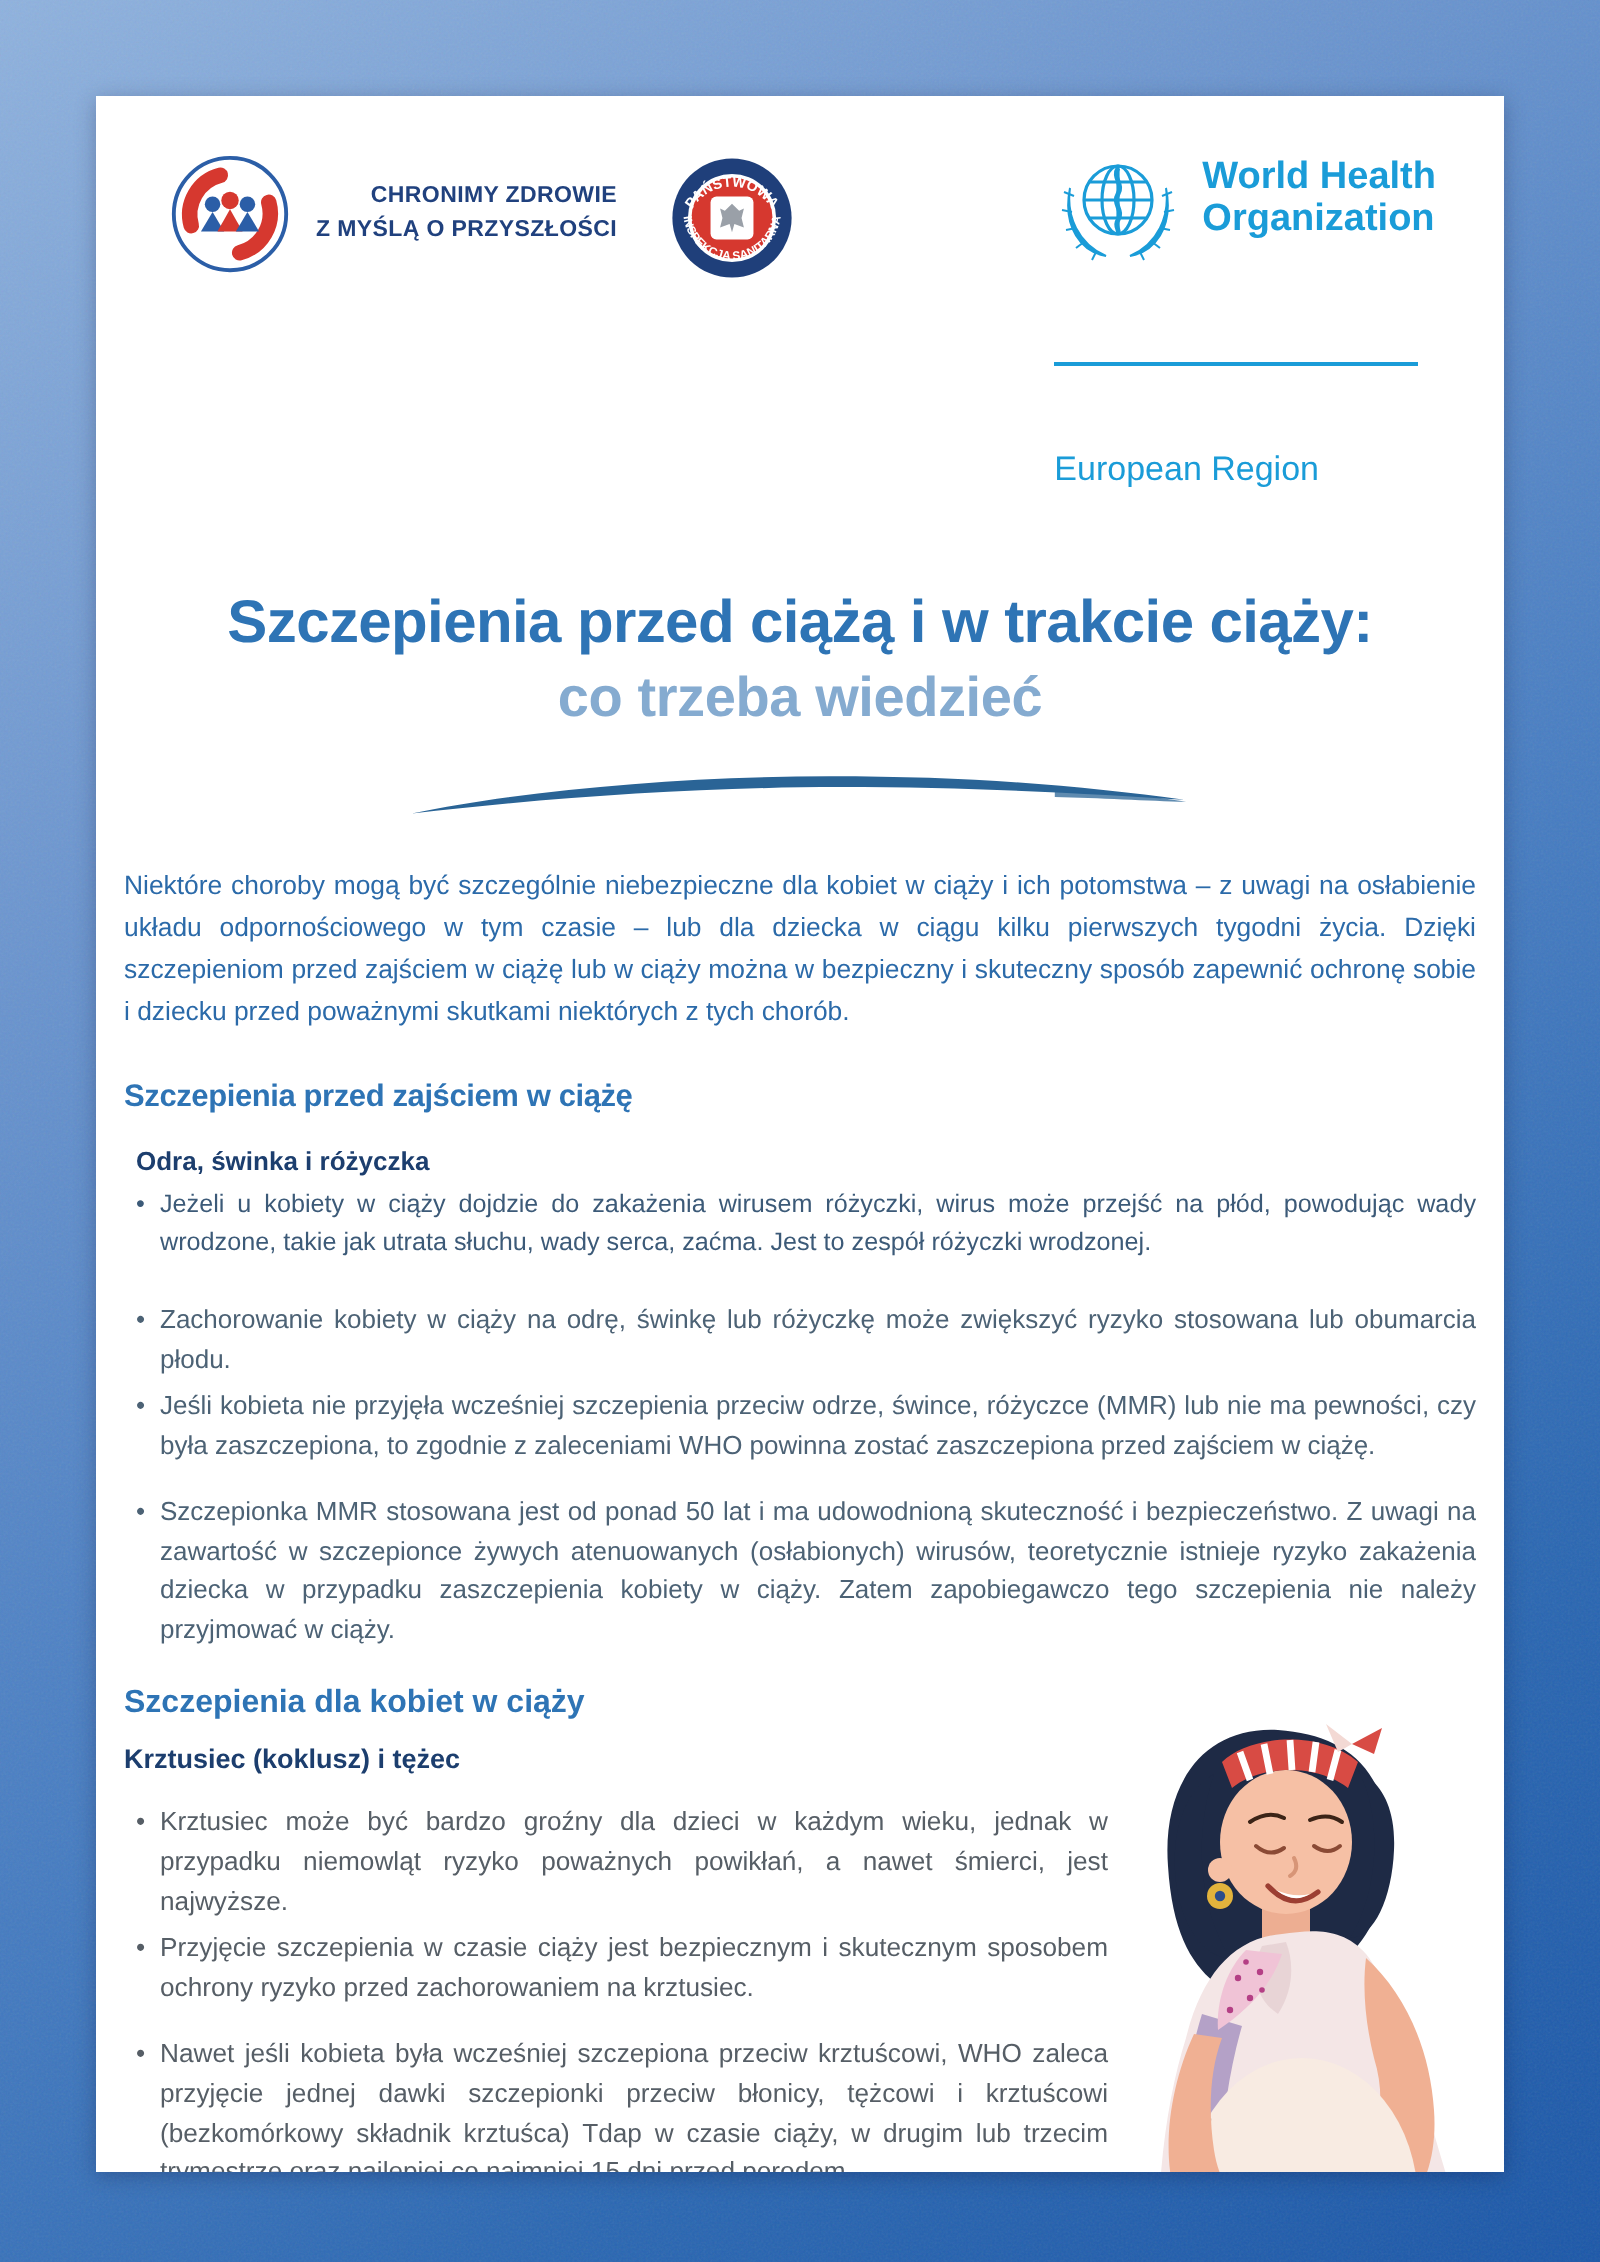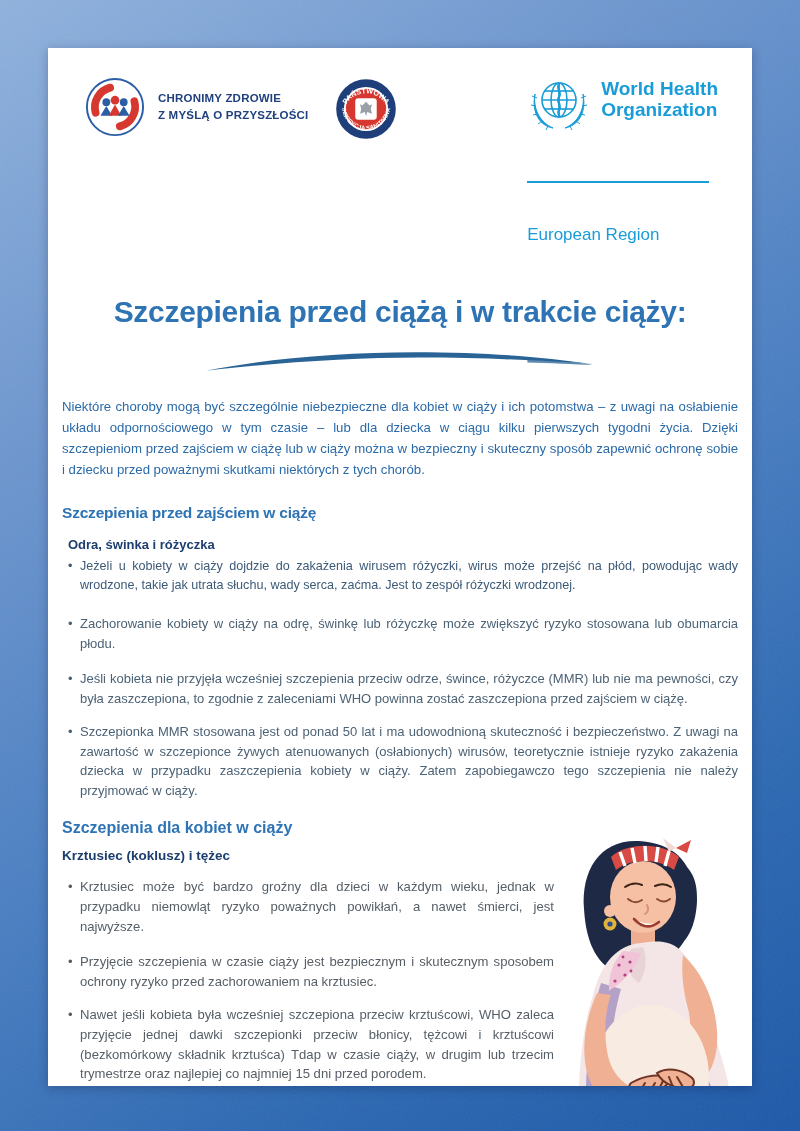--- a/index.html
+++ b/index.html
@@ -5,21 +5,21 @@
   html,body{margin:0;padding:0;}
   body{font-family:"Liberation Sans",sans-serif;background:#3f74ba;}
   #page{position:relative;width:800px;height:1131px;margin:0 auto;overflow:hidden;
         background:linear-gradient(145deg,#8fb2de 0%,#6b95cf 28%,#477dc2 55%,#2a67b2 78%,#1b57a8 100%);}
   #noise{position:absolute;inset:0;width:100%;height:100%;opacity:.10;pointer-events:none;}
   #card{position:absolute;left:48px;top:48px;width:704px;height:1038px;background:#ffffff;
         box-shadow:0 2px 10px rgba(0,0,40,.25);overflow:hidden;}
 
   
   .hdr{display:flex;align-items:flex-start;margin:28px 20px 0 36px;}
-  .logo1{display:flex;align-items:center;}
+  .logo1{display:flex;align-items:center;text-align:right;}
   .logo1 svg{width:62px;height:62px;}
   .logo1-text{margin-left:12px;color:#20417e;font-weight:bold;font-size:11.5px;line-height:1.45;letter-spacing:.2px;}
   .badge{margin-left:26px;margin-top:2px;}
   .badge svg{width:62px;height:62px;}
   .who{margin-left:auto;margin-right:14px;display:flex;flex-direction:column;gap:36px;}
   .who-top{display:flex;align-items:flex-start;}
   .who-top svg{width:64px;height:62px;margin-right:10px;}
   .who-name{color:#1a9cd8;font-weight:bold;font-size:19px;line-height:1.12;margin-top:2px;}
   .who-rule{height:2px;background:#1a9cd8;margin:7px 0 6px 0;width:182px;}
   .who-region{color:#1a9cd8;font-size:17px;}
@@ -33,21 +33,21 @@
   
   .intro{margin:24px 14px 0 14px;color:#2b6aa9;font-size:13.2px;line-height:1.58;text-align:justify;}
 
   
   .sec-head1{margin:24px 0 0 14px;color:#2e74b5;font-size:15.5px;font-weight:600;letter-spacing:-.2px;}
   .subhead{margin:15px 0 0 20px;color:#1c3e6e;font-size:13px;font-weight:bold;}
   .b{position:relative;margin:0 14px 0 20px;padding-left:12px;text-align:justify;}
   .b::before{content:"•";position:absolute;left:0;top:0;}
   .s1-first{color:#3c5a78;font-size:12.6px;line-height:1.5;margin-top:5px;}
   .s1{color:#4c6275;font-size:13px;line-height:1.5;}
-  .mt18{margin-top:19px;} .mt16{margin-top:16px;} .mt14{margin-top:14px;}
+  .mt18{margin-top:19px;} .mt16{margin-top:4px;} .mt14{margin-top:14px;}
 
   .sec-head2{margin:19px 0 0 14px;color:#2e74b5;font-size:16px;font-weight:600;}
   .subhead2{margin:11px 0 0 14px;color:#1c3e6e;font-size:13.5px;font-weight:bold;}
   .s2wrap{position:relative;}
   .s2{color:#565e66;font-size:13.1px;line-height:1.5;width:474px;}
   .s2.b{margin-left:20px;}
 
   .illus{position:absolute;right:6px;top:-52px;width:212px;height:344px;}
   .illus svg{width:100%;height:100%;}
 </style>
@@ -135,20 +135,21 @@
             <div>Organization</div>
           </div>
         </div>
         <div class="who-rule"></div>
         <div class="who-region">European Region</div>
       </div>
     </div>
 
     <div class="title">
       <div class="title-l1">Szczepienia przed ciążą i w trakcie ciąży:</div>
+      <div class="title-l2">co trzeba wiedzieć</div>
     </div>
     <svg class="swoosh" viewBox="0 0 400 26">
       <path d="M2 24 C 60 12 140 5 215 5 C 290 5 345 10 396 17 C 350 14 290 10.5 220 10.5 C 150 10.5 70 16 2 24 Z" fill="#2a6496"></path>
       <path d="M330 13 C 355 13 380 15 397 18 C 378 17.5 352 16 330 15.5 Z" fill="#2a6496" opacity=".75"></path>
     </svg>
 
     <p class="intro">Niektóre choroby mogą być szczególnie niebezpieczne dla kobiet w ciąży i ich potomstwa – z uwagi na osłabienie układu odpornościowego w tym czasie – lub dla dziecka w ciągu kilku pierwszych tygodni życia. Dzięki szczepieniom przed zajściem w ciążę lub w ciąży można w bezpieczny i skuteczny sposób zapewnić ochronę sobie i dziecku przed poważnymi skutkami niektórych z tych chorób.</p>
 
     <div class="sec-head1">Szczepienia przed zajściem w ciążę</div>
     <div class="subhead">Odra, świnka i różyczka</div>

